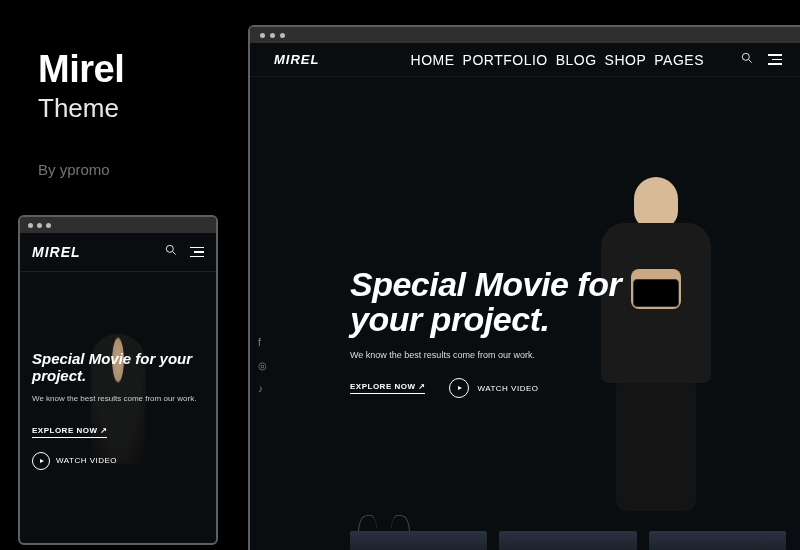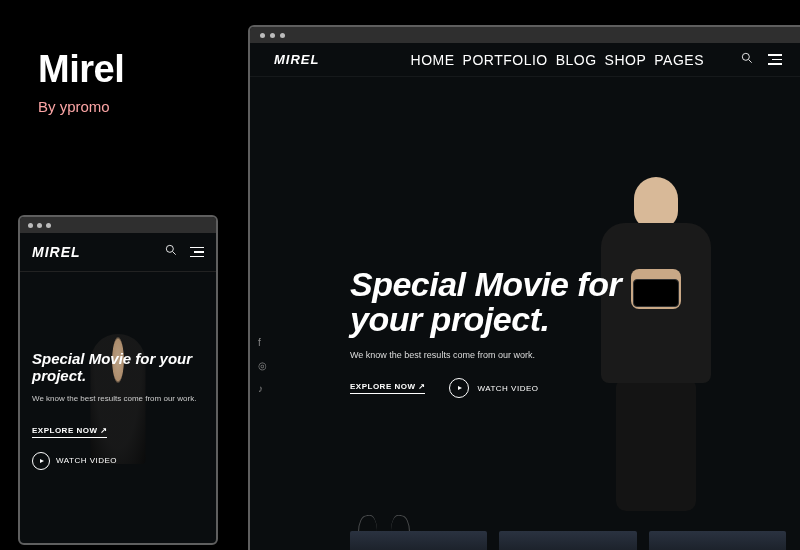--- a/index.html
+++ b/index.html
@@ -2,21 +2,21 @@
 <html><head>
 <meta charset="utf-8">
 <style>
   * { margin: 0; padding: 0; box-sizing: border-box; }
   body { width: 800px; height: 550px; background: #000; font-family: -apple-system, Helvetica, Arial, sans-serif; color: #fff; overflow: hidden; position: relative; }
   
   
   .title-block { position: absolute; left: 38px; top: 48px; }
   .title-block h1 { font-size: 38px; font-weight: 800; letter-spacing: -0.5px; }
   .title-block h2 { font-size: 26px; font-weight: 300; margin-top: 2px; color: #e8e8e8; }
-  .title-block .byline { font-size: 15px; margin-top: 7px; color: #fca5a5; }
+  .title-block .byline { font-size: 15px; margin-top: 37px; color: #737373; }
   
   
   .mobile { position: absolute; left: 18px; top: 215px; width: 200px; height: 330px; border: 2px solid #5f5f5f; border-radius: 6px; background: #0a0d0f; overflow: hidden; }
   .mobile .chrome { height: 16px; background: #2f2f2f; display: flex; align-items: center; padding-left: 8px; gap: 4px; }
   .mobile .chrome span { width: 5px; height: 5px; border-radius: 50%; background: #bbb; display: inline-block; }
   .mobile .nav { display: flex; align-items: center; justify-content: space-between; padding: 10px 12px; border-bottom: 1px solid #222; }
   .mobile .logo { font-weight: 900; font-size: 14px; letter-spacing: 1px; font-style: italic; }
   .mobile .nav-icons { display: flex; gap: 12px; align-items: center; }
   .mobile .hero { padding: 28px 12px 0 12px; position: relative; height: calc(100% - 52px); }
   .mobile .hero .photog { position: absolute; left: 50%; top: 62px; transform: translateX(-50%); width: 55px; height: 130px; background: radial-gradient(ellipse at 50% 20%, #d8b998 0%, #c9a37d 14%, #1a1a1a 16%, #1a1a1a 60%, #0a0a0a 100%); border-radius: 28px 28px 4px 4px; opacity: 0.85; }
@@ -64,20 +64,21 @@
   .hamburger i { width: 14px; height: 1.5px; background: #fff; display: block; }
   .hamburger i:nth-child(2){ width: 10px; margin-left:auto;}
   
   svg.search { width: 14px; height: 14px; stroke: #fff; stroke-width: 1.5; fill: none; }
 </style>
 </head>
 <body>
 
 <div class="title-block">
   <h1>Mirel</h1>
+  <h2>Theme</h2>
   <div class="byline">By ypromo</div>
 </div>
 
 <div class="mobile">
   <div class="chrome">
       <span></span>
       <span></span>
       <span></span>
     </div>
   <div class="nav">

